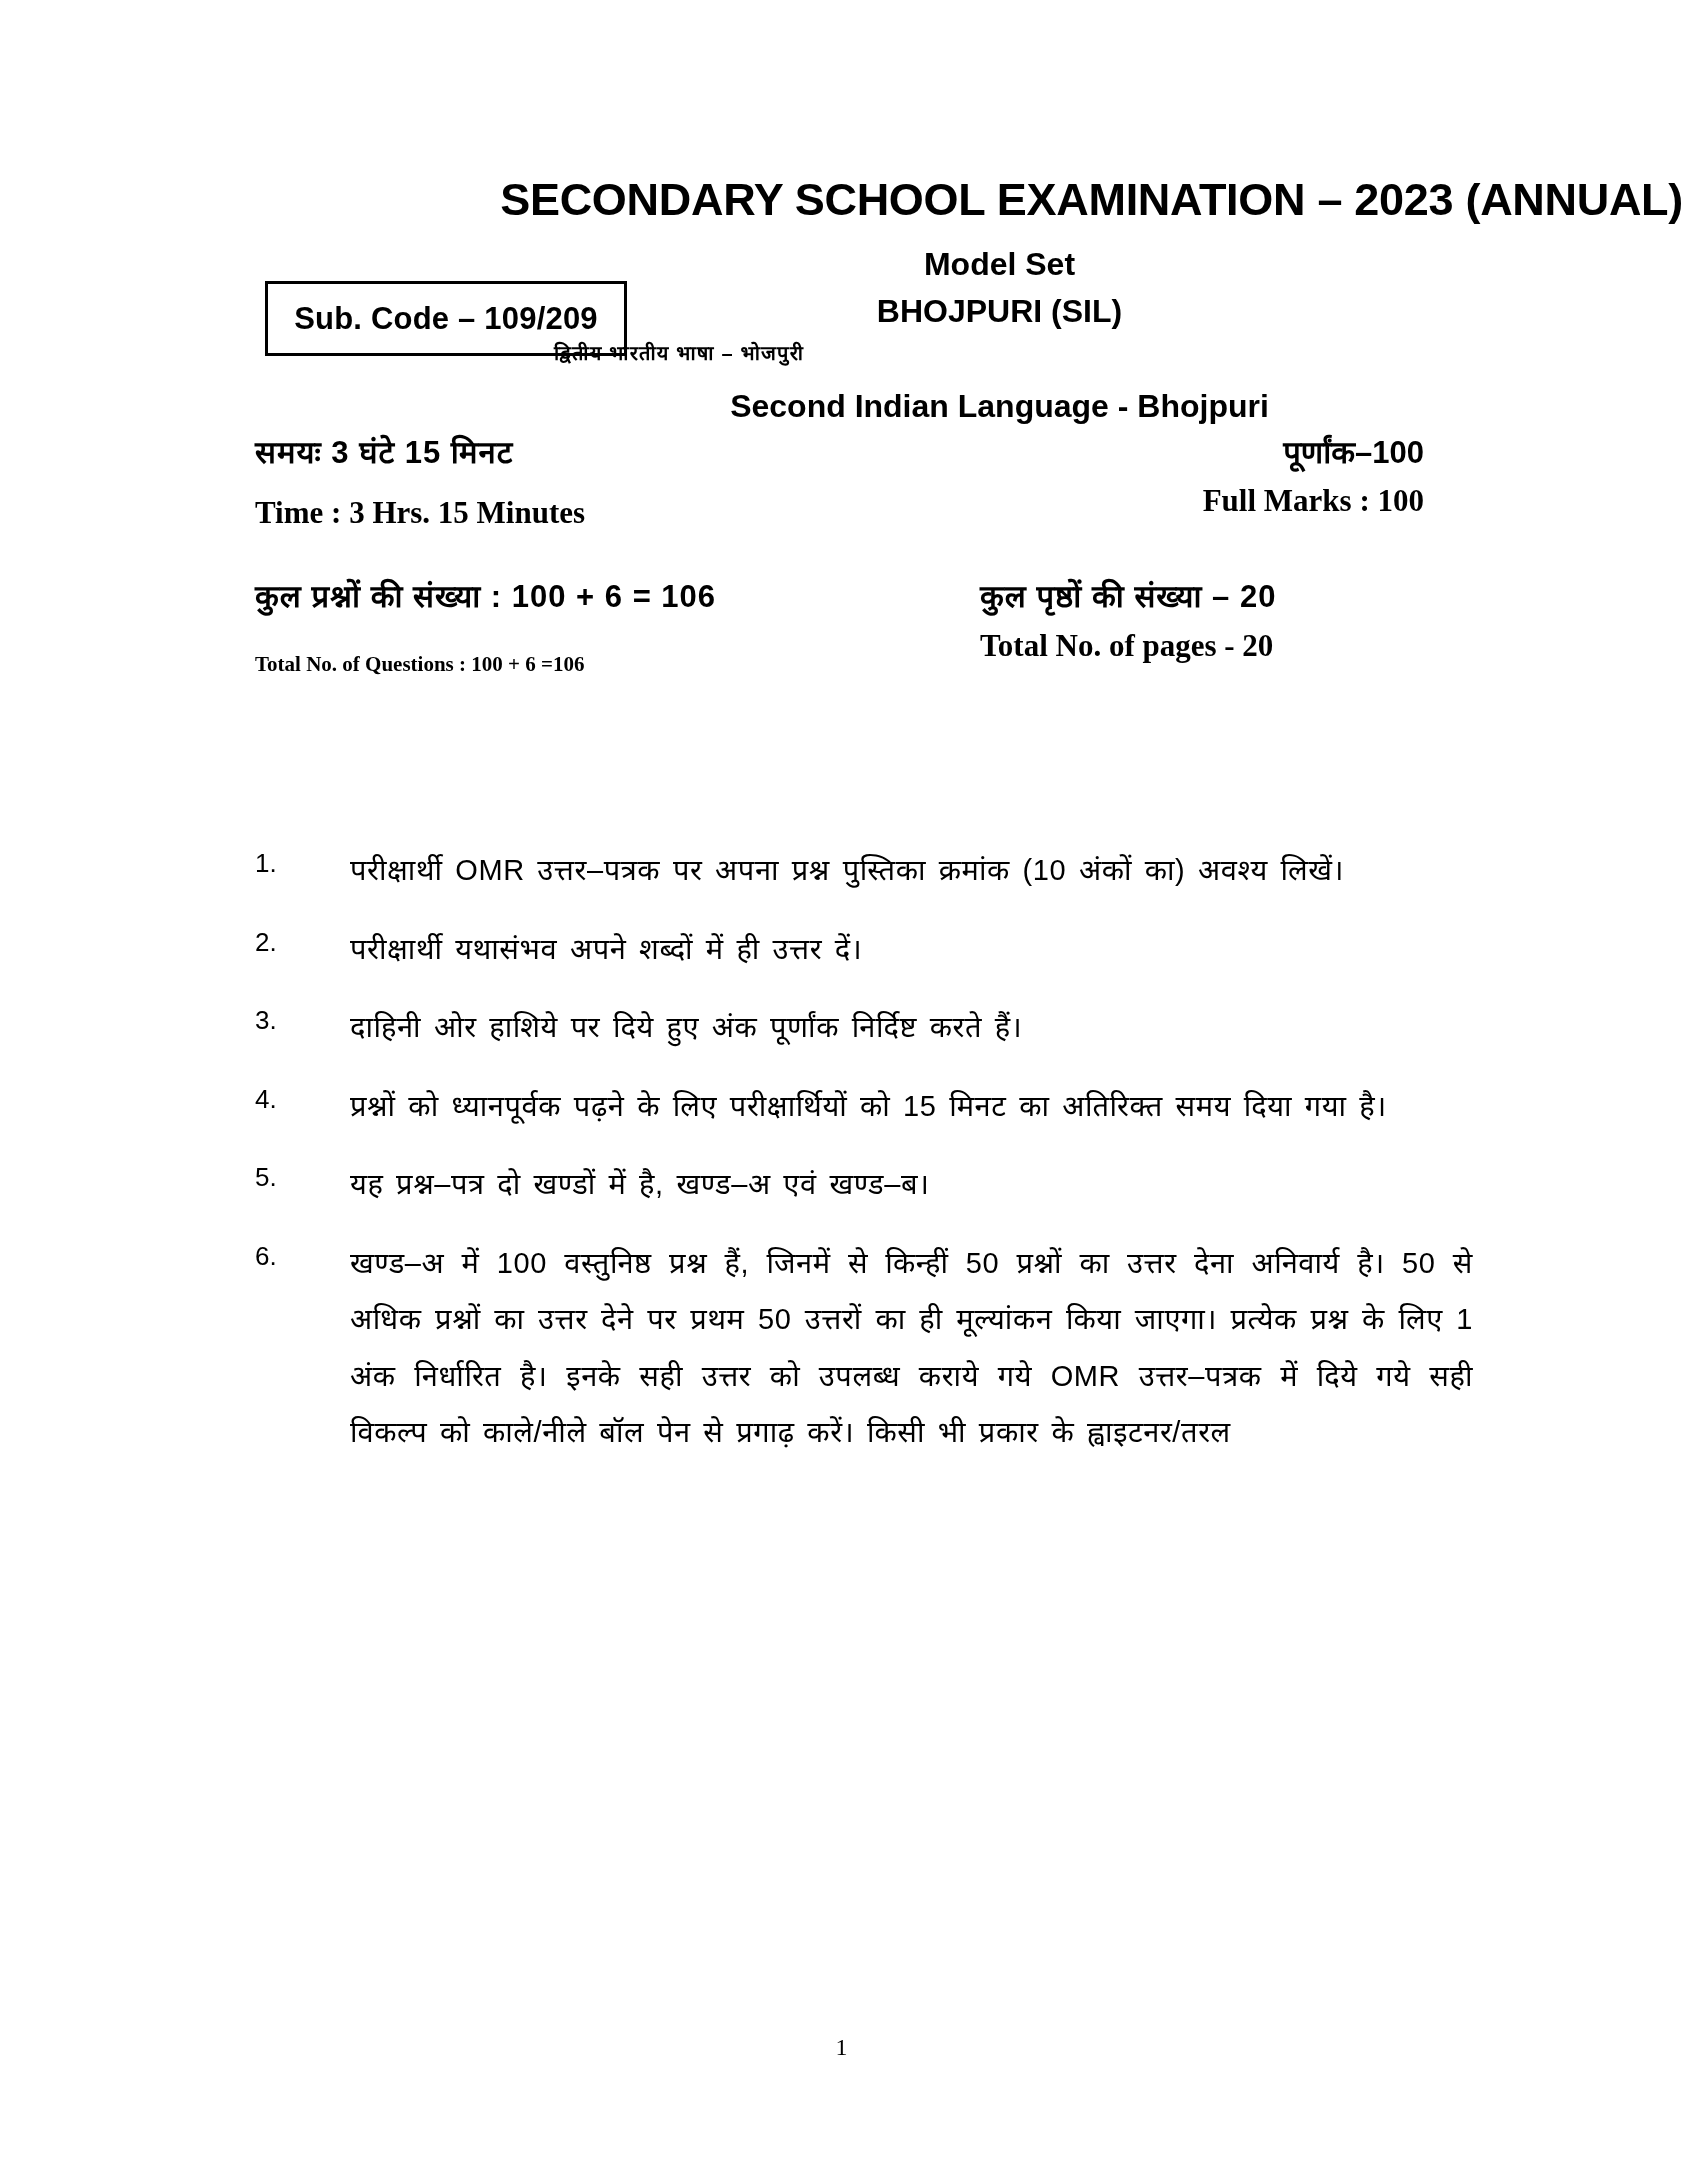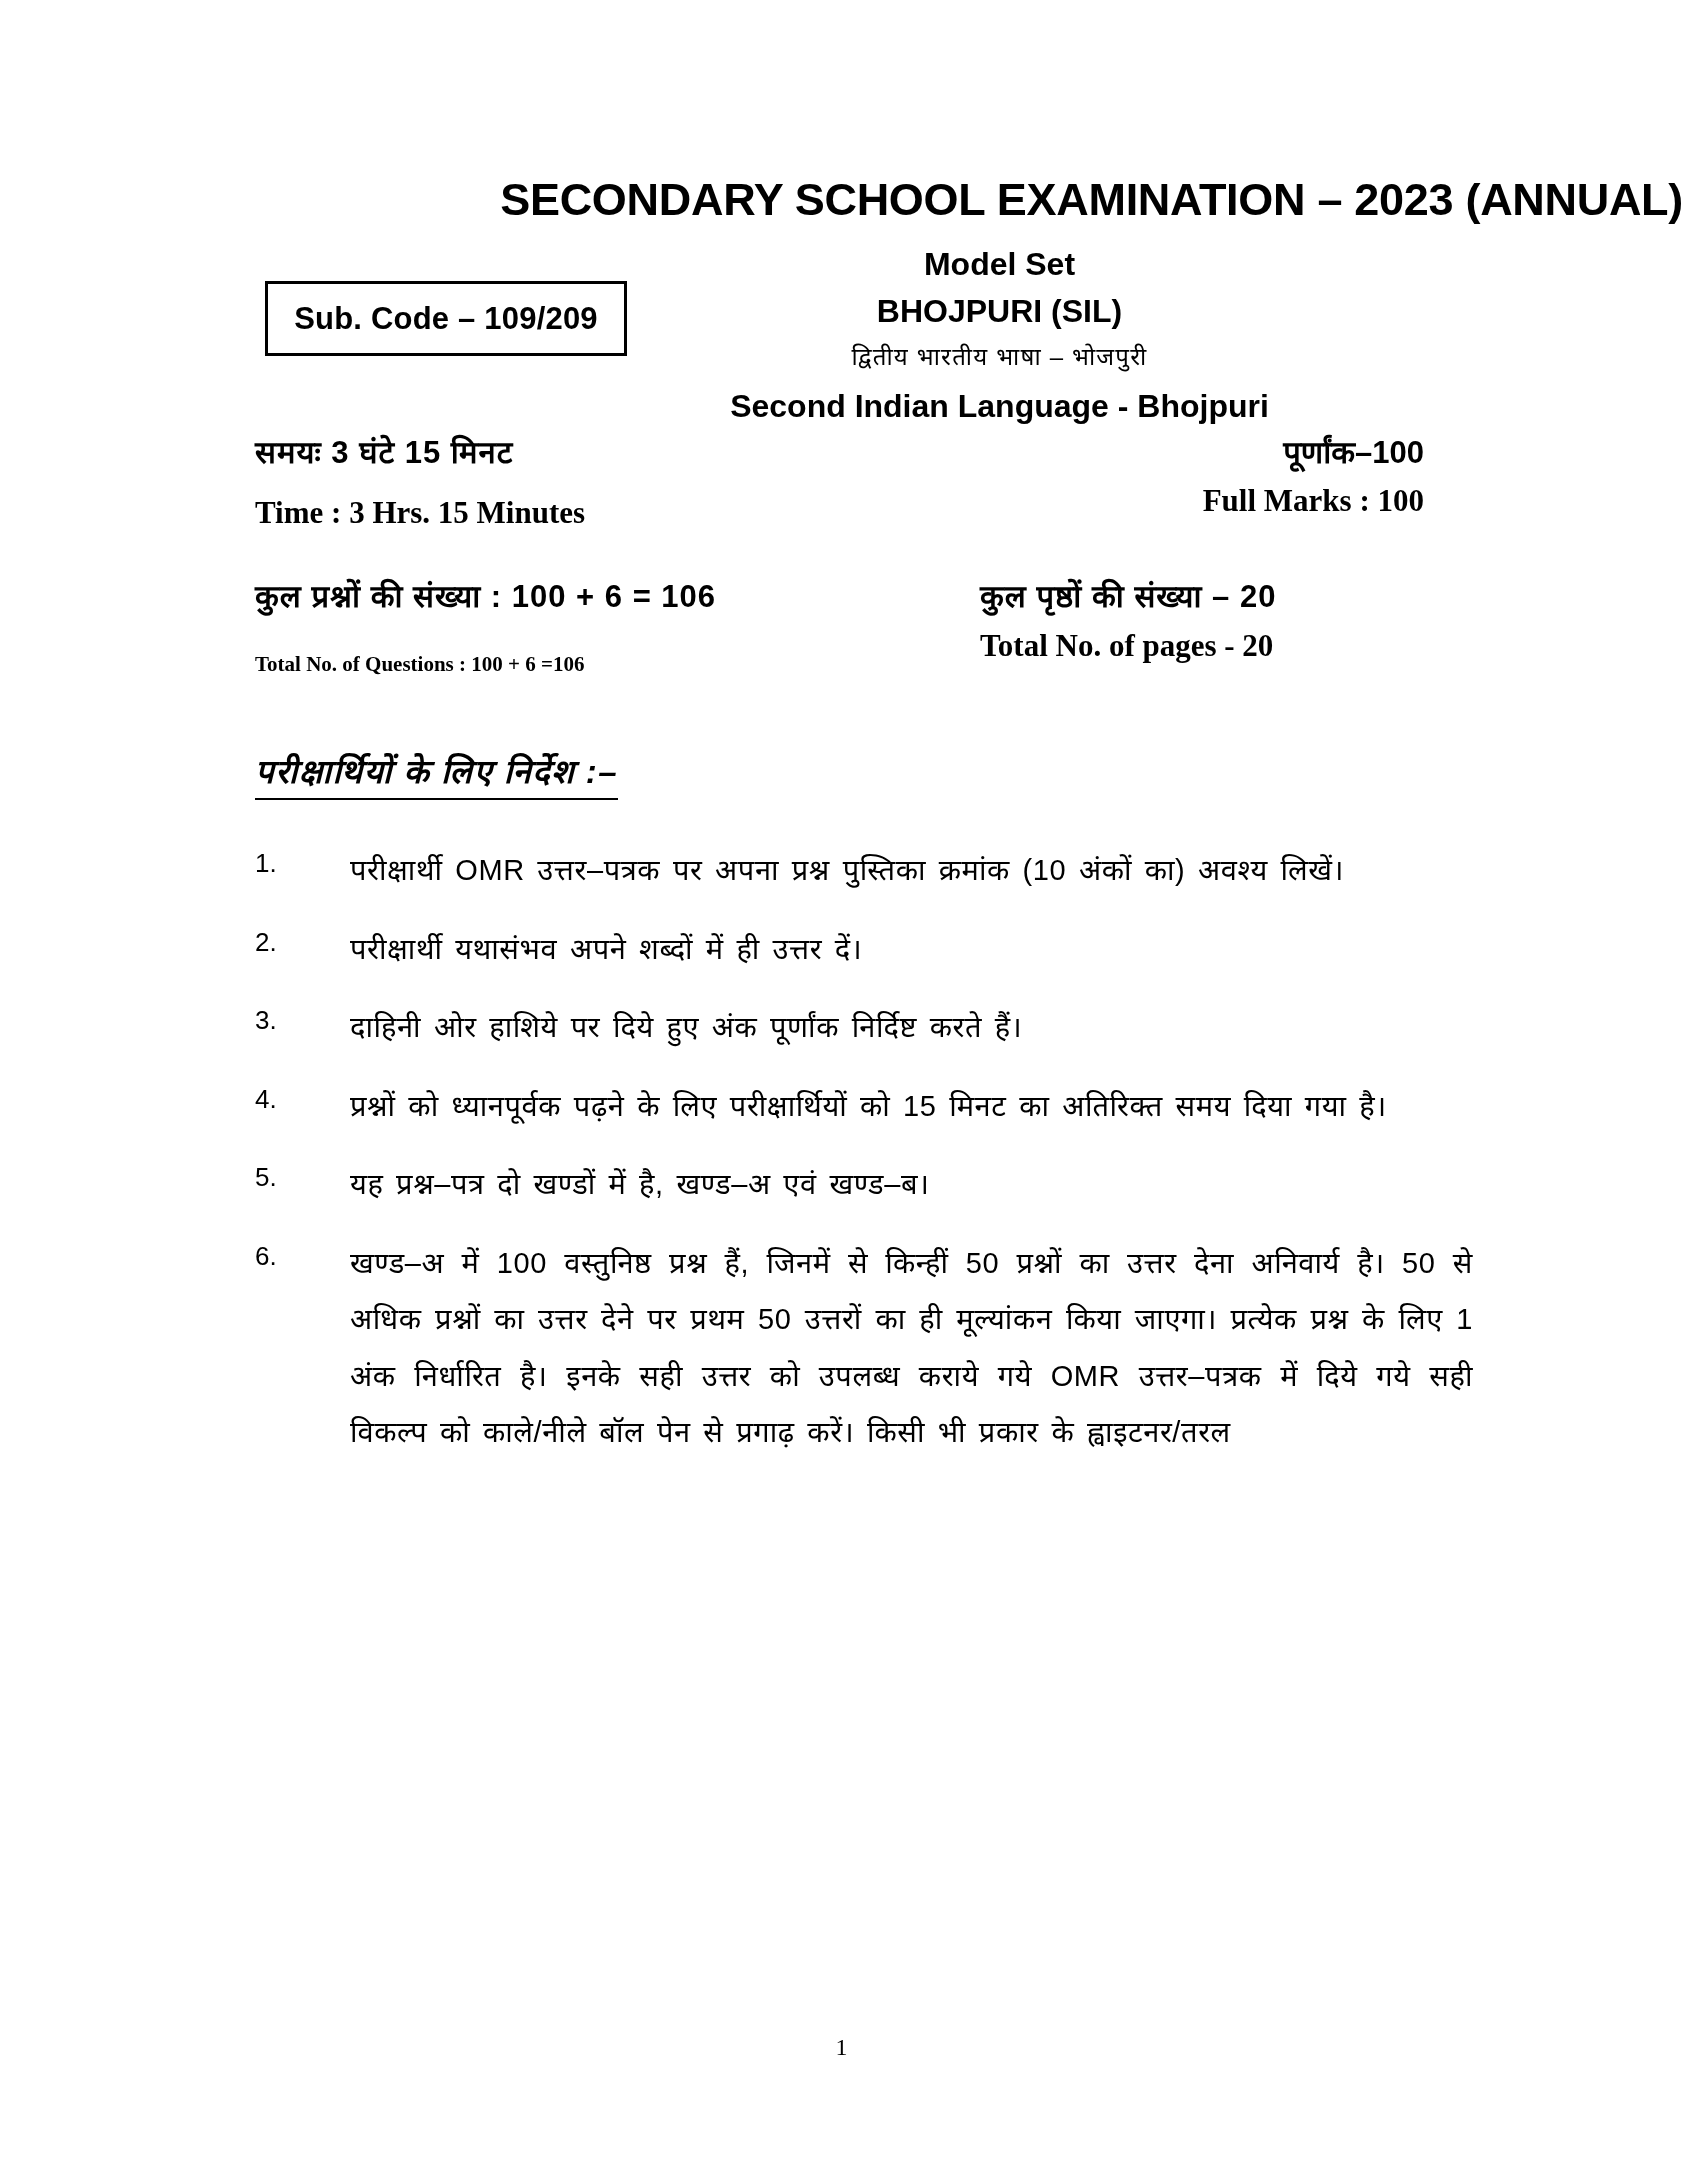--- a/index.html
+++ b/index.html
@@ -65,23 +65,22 @@
     width: 891px;
     text-align: center;
     font-size: 32px;
     font-weight: bold;
     font-family: "Liberation Sans", "DejaVu Sans", sans-serif;
   }
   .deva-sub {
     top: 339px;
     left: 554px;
     width: 891px;
-    text-align: center;
-    font-size: 24px;
-    font-weight: normal;
+    font-size: 20px;
+    font-weight: bold;
     font-family: "Liberation Sans", "DejaVu Sans", sans-serif;
     letter-spacing: 1.2px;
   }
   .second-indian {
     top: 388px;
     left: 554px;
     width: 891px;
     text-align: center;
     font-size: 32px;
     font-weight: bold;
@@ -234,21 +233,20 @@
   <div class="abs marks-en nowrap">Full Marks : 100</div>
 
   <div class="abs tq-deva nowrap">कुल प्रश्नों की संख्या : 100 + 6 = 106</div>
 
   <div class="abs tq-en nowrap">Total No. of Questions : 100 + 6 =106</div>
 
   <div class="abs tp-deva nowrap">कुल पृष्ठों की संख्या – 20</div>
 
   <div class="abs tp-en nowrap">Total No. of pages - 20</div>
 
-  <div class="abs instr-heading">परीक्षार्थियों के लिए निर्देश :–</div>
 
   <div class="instructions">
 
     <div class="instr-item">
       <div class="instr-num">1.</div>
       <div class="instr-text">परीक्षार्थी OMR उत्तर–पत्रक पर अपना प्रश्न पुस्तिका क्रमांक (10 अंकों का) अवश्य लिखें।</div>
     </div>
 
     <div class="instr-item">
       <div class="instr-num">2.</div>

